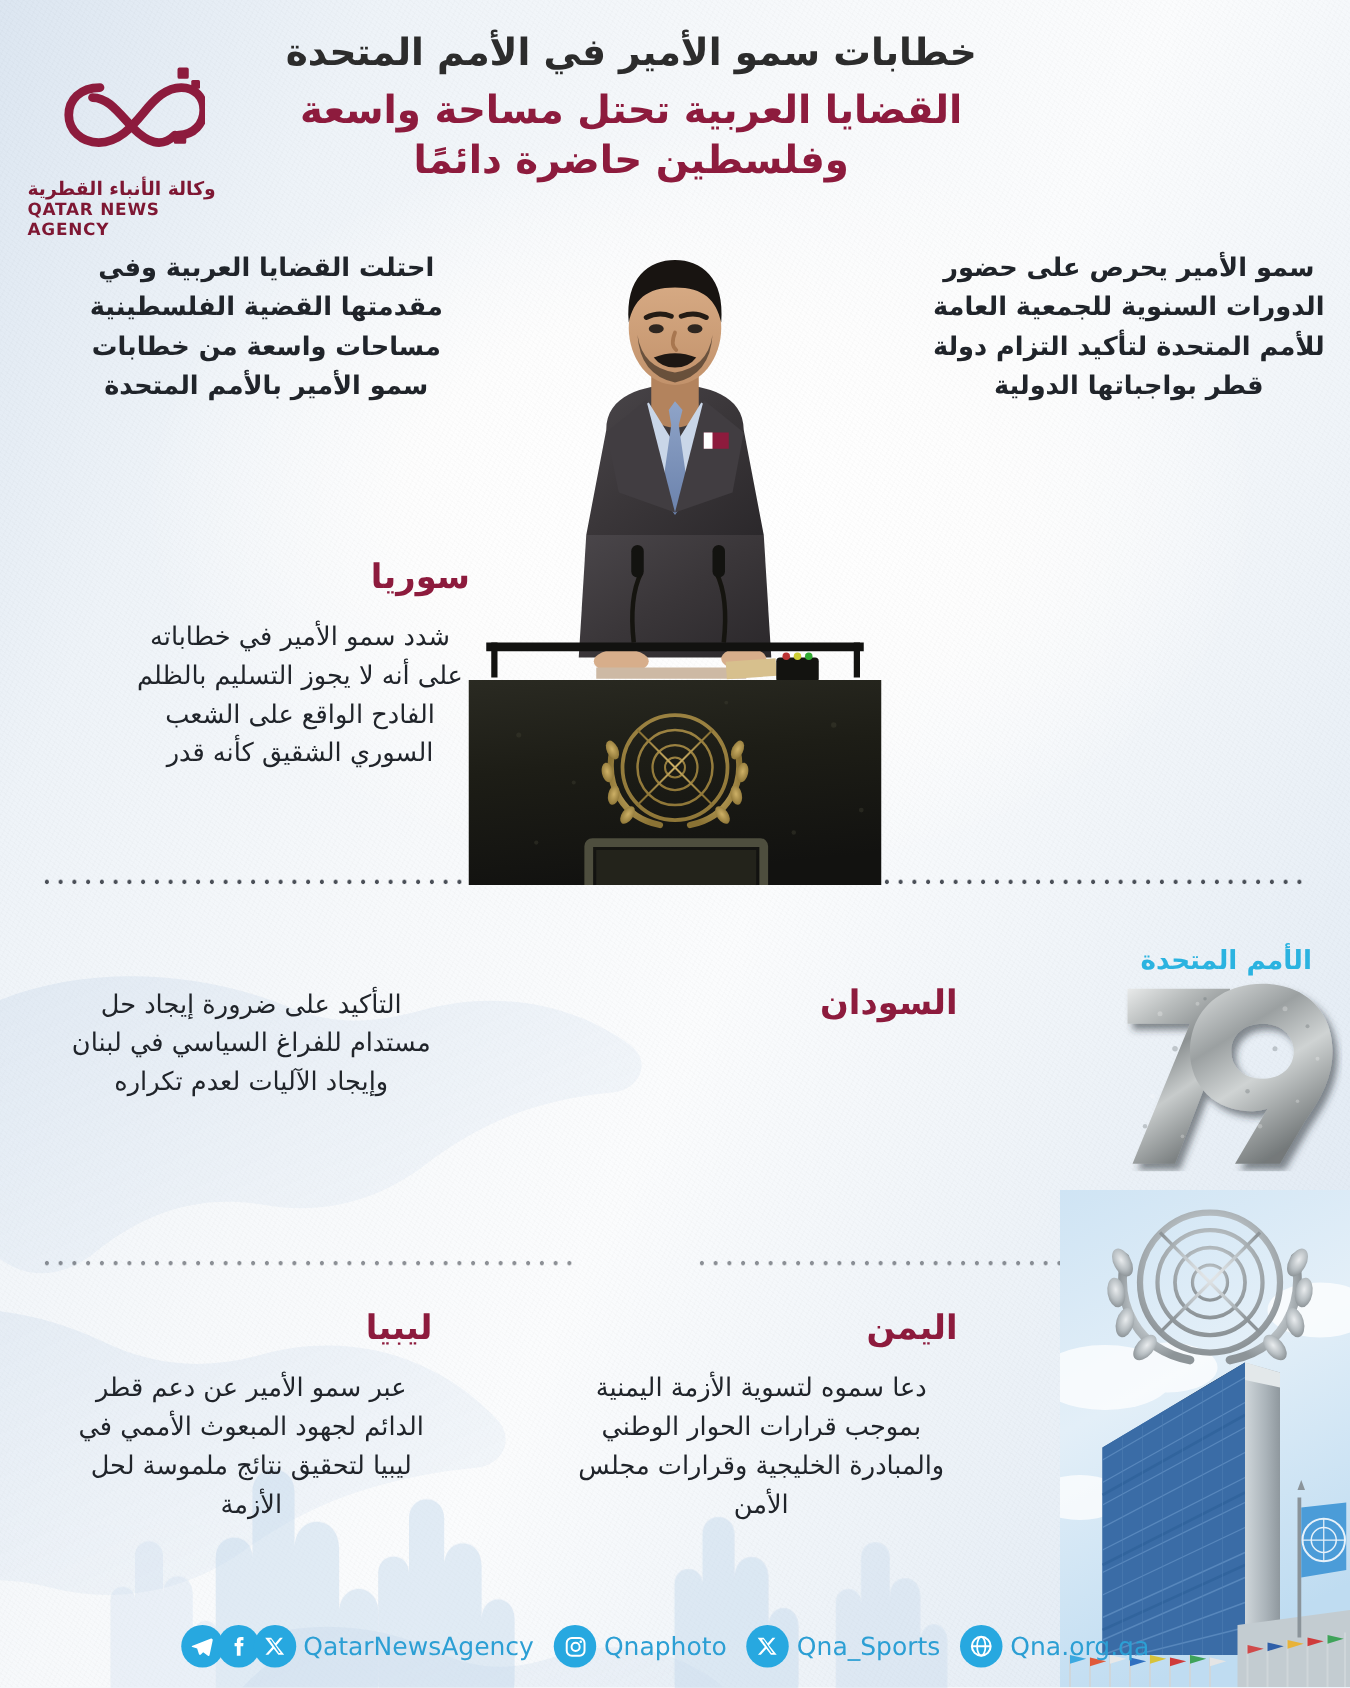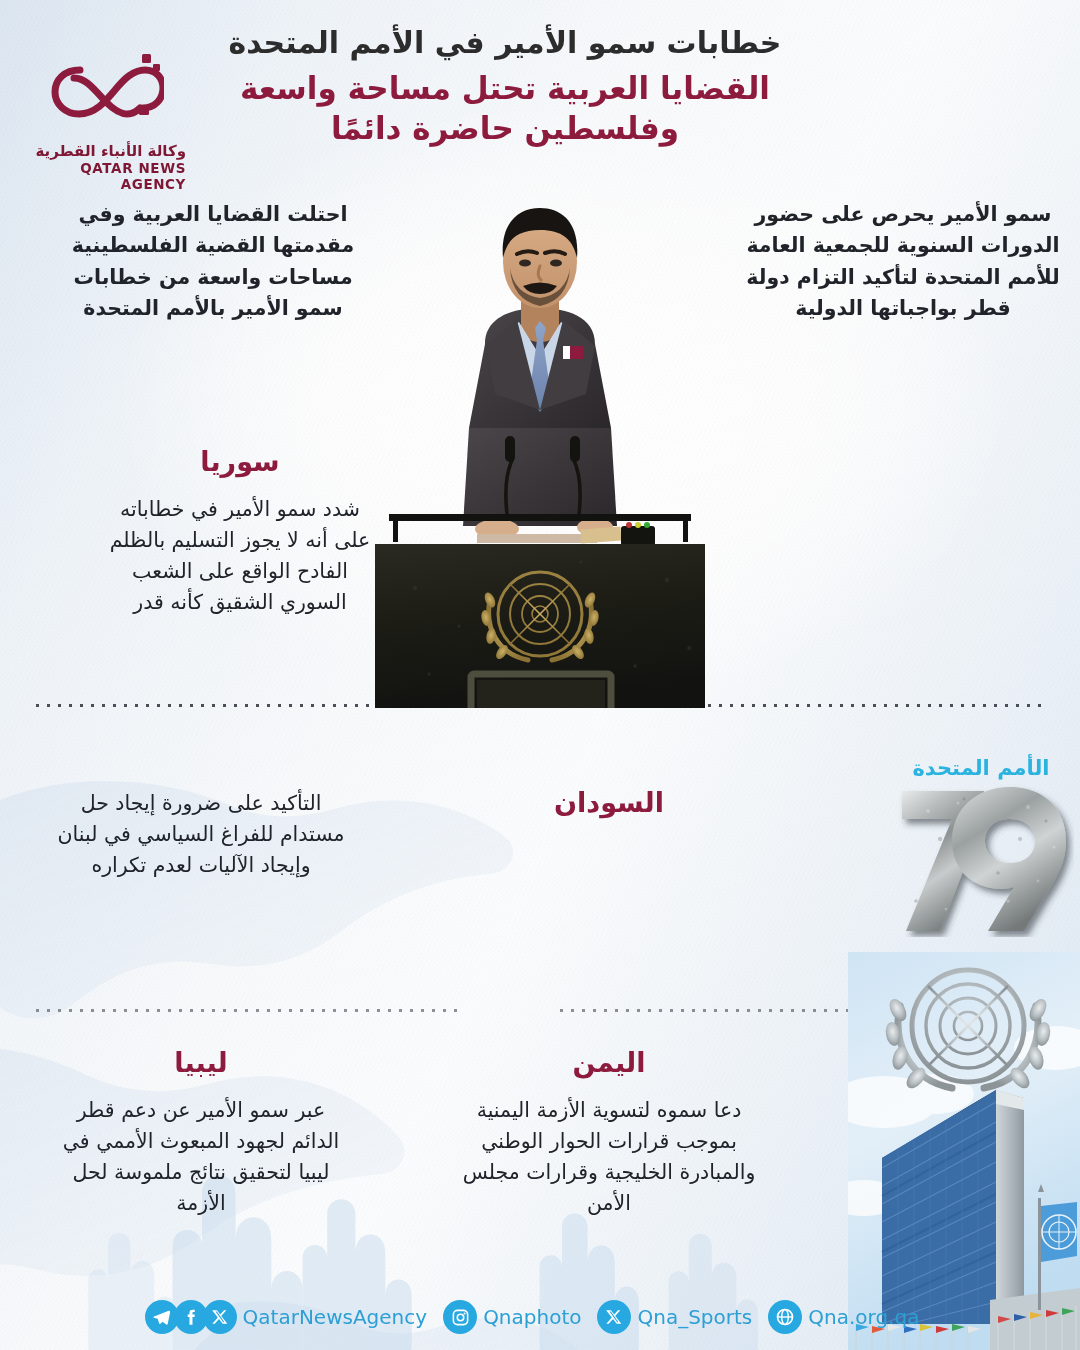--- a/index.html
+++ b/index.html
@@ -39,33 +39,33 @@
   .t-sub{
     font-size:30px; font-weight:700; color:#2c2c2c; letter-spacing:0;
     line-height:1.15; white-space:nowrap;
   }
   .t-main{
     font-size:31px; font-weight:700; color:#8D1B3D; line-height:1.32; margin-top:7px;
   }
   .t-main div{ white-space:nowrap; }
 
   
-  .logo{ position:absolute; top:22px; left:22px; width:164px; height:148px; text-align:right; }
+  .logo{ position:absolute; top:22px; left:22px; width:164px; height:148px; text-align:left; }
   .logo svg{ display:block; margin:0 auto; }
   .logo .ar{ font-size:15px; font-weight:700; color:#7e1733; margin-top:2px; letter-spacing:.2px;}
   .logo .en{ font-size:13.5px; font-weight:700; color:#7e1733; letter-spacing:.6px; direction:ltr;}
 
   
   .hero{ position:absolute; left:50%; transform:translateX(-50%); top:196px; width:346px; height:512px; }
 
   
   .blk{ position:absolute; }
   .blk .h{
     color:#8D1B3D; font-weight:700; font-size:27px; line-height:1.1;
-    text-align:center; margin-bottom:17px; white-space:nowrap;
+    margin-bottom:17px; white-space:nowrap;
   }
   .blk .b{
     color:#20242a; font-size:20.5px; line-height:1.52; text-align:center; font-weight:400;
   }
 
   .blk-top-left { top:199px;  right:auto; left:66px;  width:294px; }
   .blk-top-right{ top:199px;  right:16px; width:322px; }
   .blk-top-left .b, .blk-top-right .b{ font-weight:700; font-size:20.5px; line-height:1.53;}
   .blk-top-left .b{ text-align:center; }
   .blk-top-right .b{ text-align:center; }

